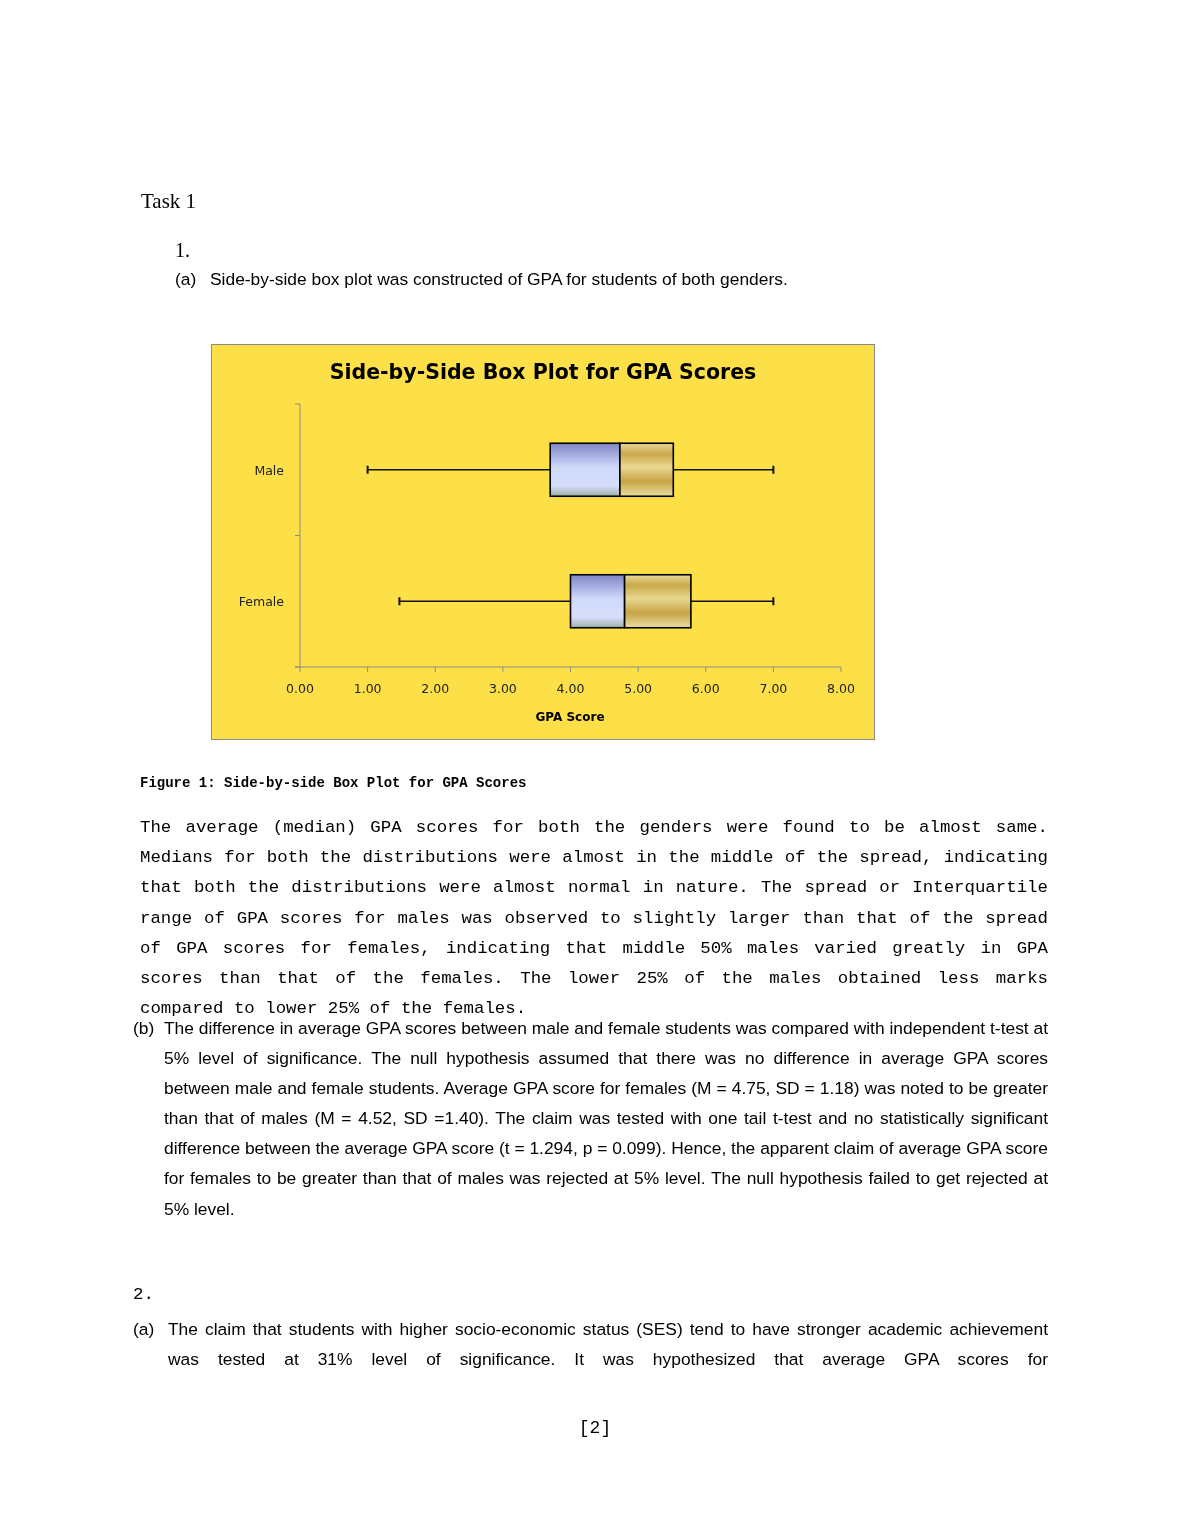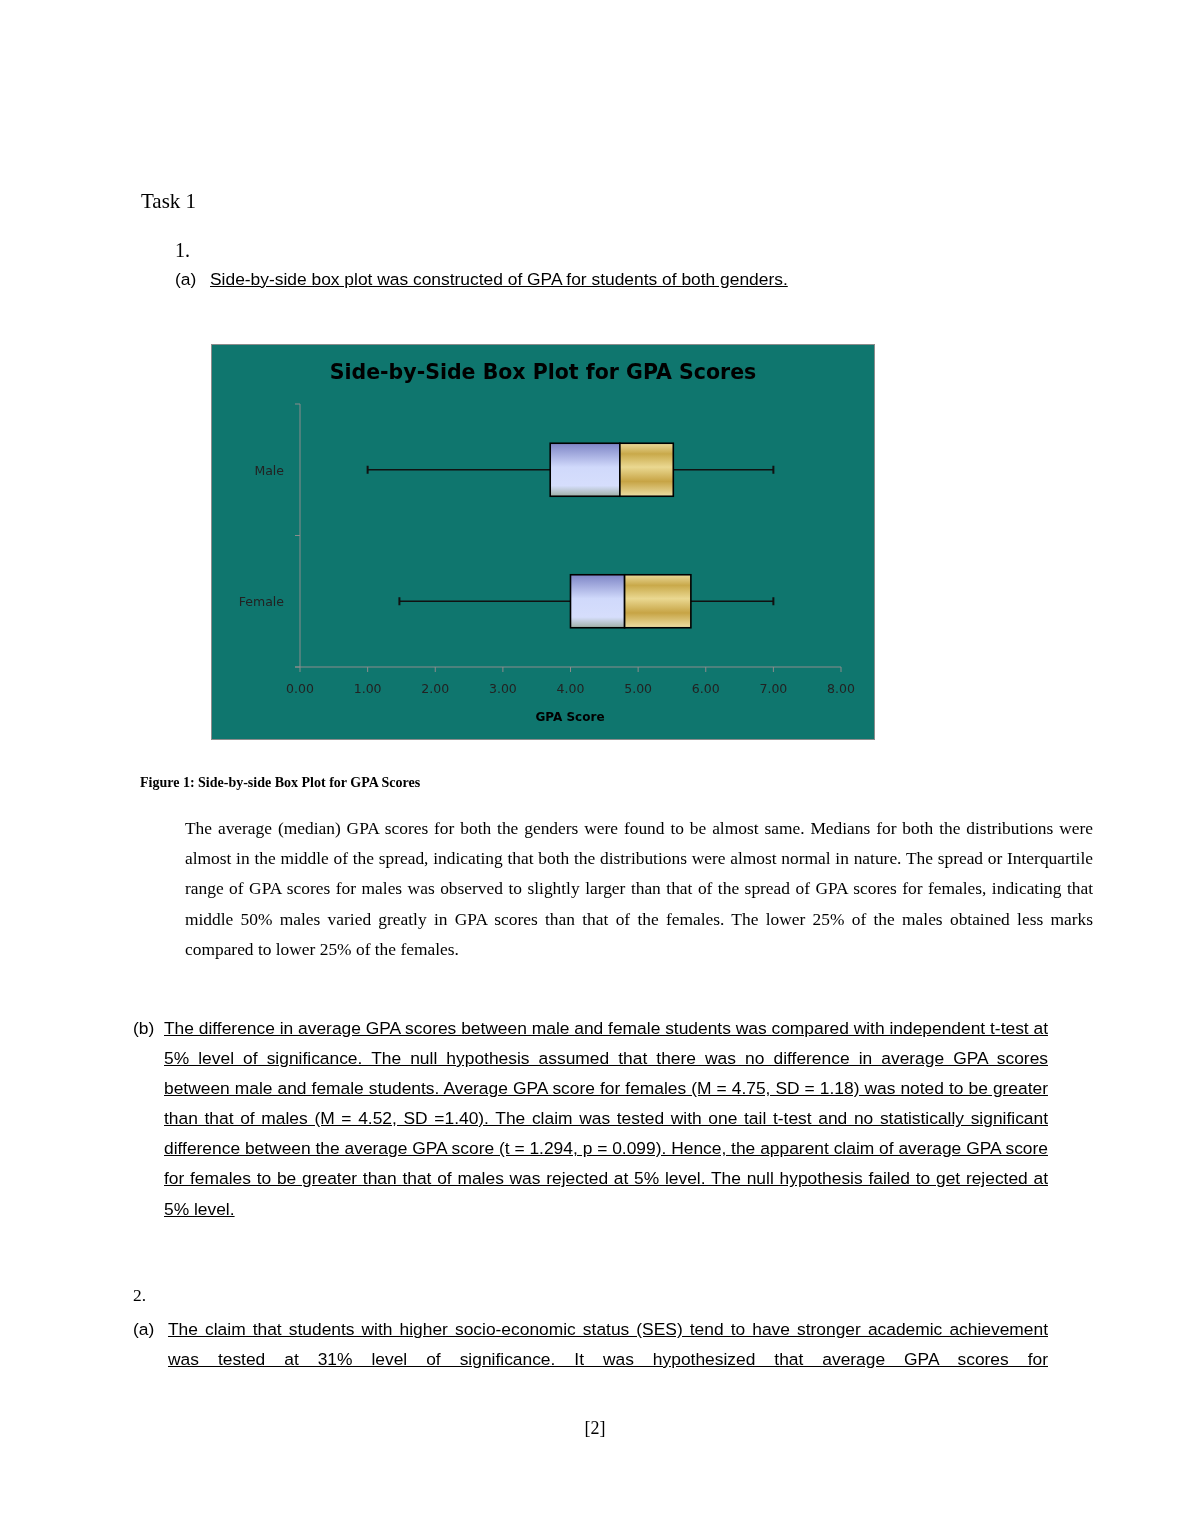--- a/index.html
+++ b/index.html
@@ -1,36 +1,36 @@
 <!DOCTYPE html>
 <html><head>
 <meta charset="utf-8">
 <style>
   html, body { margin: 0; padding: 0; background: #ffffff; }
   body { width: 1190px; height: 1540px; position: relative; overflow: hidden; color: #000; }
   .page { position: absolute; left: 0; top: 0; width: 1007px; height: 1540px; }
   .serif { font-family: "Liberation Serif", "DejaVu Serif", serif; }
-  .sans { font-family: Liberation Serif, serif; }
+  .sans { font-family: Liberation Mono, monospace; }
   .abs { position: absolute; }
 
   #task-heading { left: 141px; top: 189px; font-size: 21px; }
   #q1-number { left: 175px; top: 239px; font-size: 20px; }
   .item { position: absolute; font-family: "Liberation Sans", "DejaVu Sans", sans-serif; font-size: 17.4px; line-height: 30px; }
   .item .label { position: absolute; left: 0; top: 0; }
-  .item .body { text-align: justify; text-decoration: underline; }
+  .item .body { text-align: justify; }
 
   #q1a { left: 175px; top: 264px; width: 720px; }
   #q1a .body { padding-left: 35px; white-space: nowrap; }
 
-  #chart-frame { left: 211px; top: 344px; width: 664px; height: 396px; border: 1.5px solid #8c8c8c; box-sizing: border-box; background: #0f766e; }
+  #chart-frame { left: 211px; top: 344px; width: 664px; height: 396px; border: 1.5px solid #8c8c8c; box-sizing: border-box; background: #fde047; }
   #chart-svg { position: absolute; left: 0; top: 0; }
 
   #figure-caption { left: 140px; top: 775px; font-size: 14px; font-weight: bold; }
 
-  #q1a-discussion { left: 140px; top: 813px; width: 908px; font-size: 17.4px; line-height: 30.2px; text-align: justify; text-align-last: left; margin-left: 45px; }
+  #q1a-discussion { left: 140px; top: 813px; width: 908px; font-size: 17.4px; line-height: 30.2px; text-align: justify; text-align-last: left; }
 
   #q1b { left: 133px; top: 1013px; width: 915px; line-height: 30.1px; }
   #q1b .body { margin-left: 31px; text-align: justify; }
 
   #q2-number { left: 133px; top: 1285px; font-size: 17.4px; }
   #q2a { left: 133px; top: 1314px; width: 915px; }
   #q2a .body { margin-left: 35px; text-align: justify; text-align-last: justify; }
 
   #page-number { left: 0; width: 1190px; top: 1418px; text-align: center; font-size: 18px; }
 </style>

